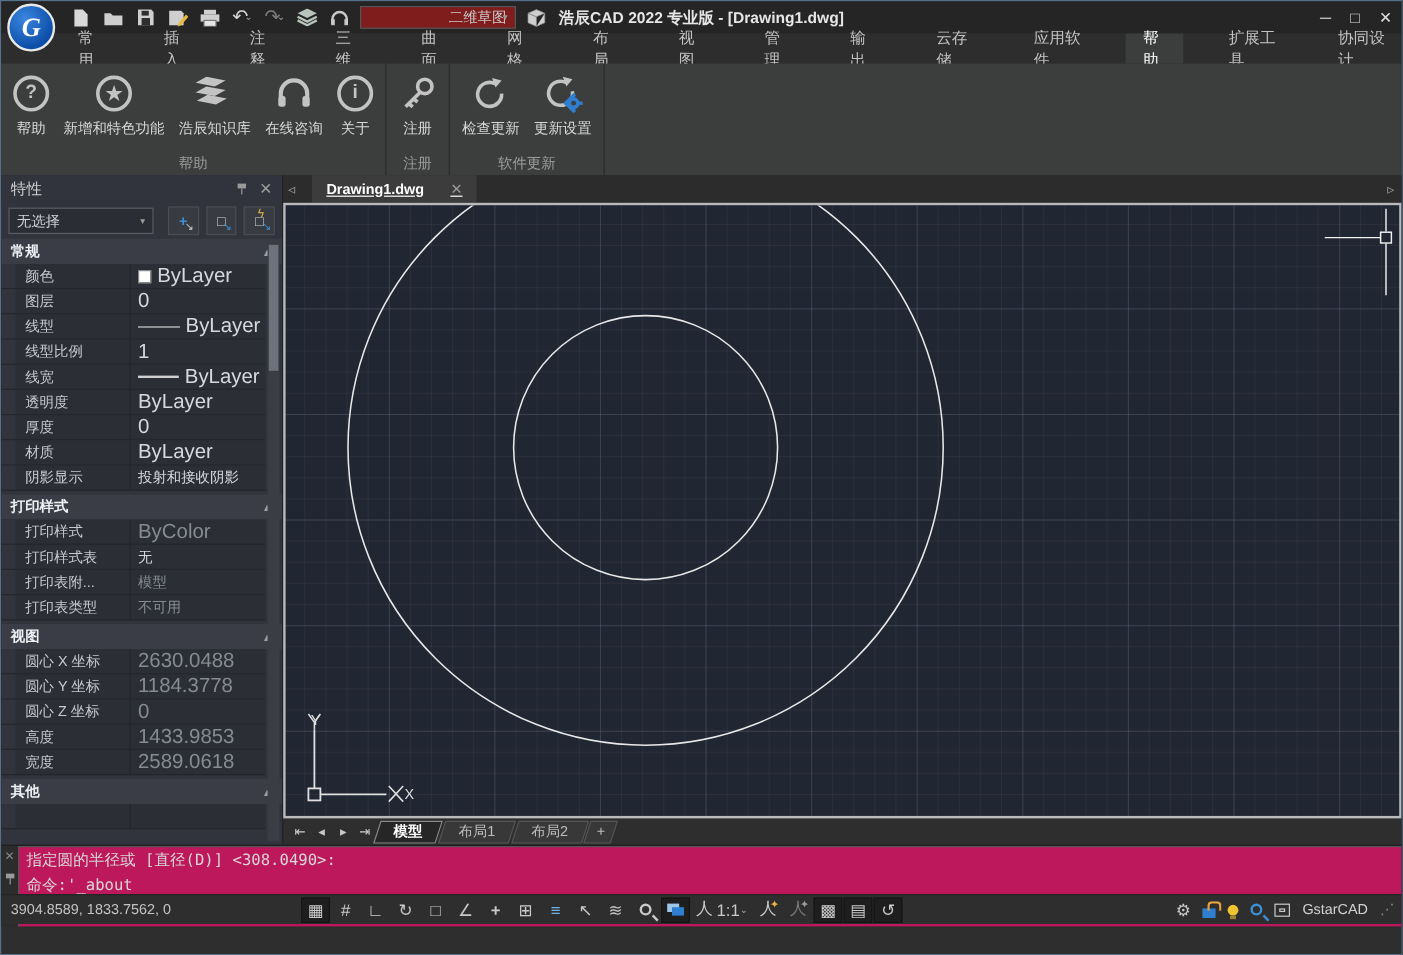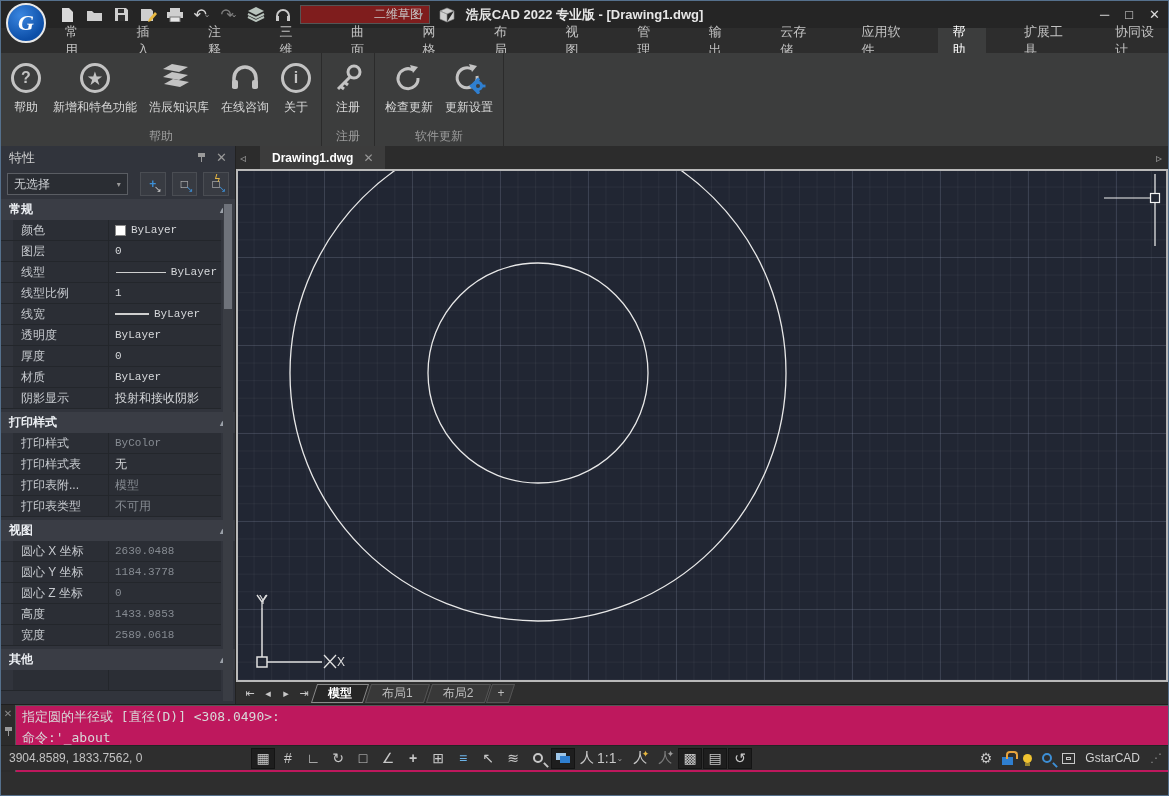--- a/index.html
+++ b/index.html
@@ -50,31 +50,31 @@
   .ptool { height:30px; display:flex; align-items:center; padding:0 6px; gap:6px; }
   .pcombo { width:122px; height:22px; background:#2a2d33; border:1px solid #5a5d63; display:flex; align-items:center;
     justify-content:space-between; padding:0 6px; color:#cdd0d4; }
   .pibtn { width:26px; height:24px; display:flex; align-items:center; justify-content:center; background:#383b42; border:1px solid #4a4d53; position:relative; }
   .psec { height:21px; margin-top:3px; background:#3a3d45; display:flex; align-items:center; padding:0 8px; color:#eceff3; font-weight:bold; }
   .psec .sp { flex:1; }
   .psec .col { color:#9aa0a8; font-size:9px; }
   .prow { height:21px; display:flex; background:#2b2e35; border-bottom:1px solid #23262b; margin-right:14px; }
   .pgut { width:12px; background:#31343c; }
   .plab { width:96px; display:flex; align-items:center; padding-left:8px; color:#c6c9ce; border-right:1px solid #23262b; white-space:nowrap; overflow:hidden; }
-  .pval { flex:1; display:flex; align-items:center; padding-left:6px; color:#d6d8db; font-family:Liberation Mono, monospace; font-size:11px; white-space:nowrap; overflow:hidden; }
+  .pval { flex:1; display:flex; align-items:center; padding-left:6px; color:#d6d8db; font-family:Liberation Sans, sans-serif; font-size:17px; white-space:nowrap; overflow:hidden; }
   .pval.gray { color:#868b92; }
   .swatch { width:11px; height:11px; background:#ffffff; border:1px solid #888; margin-right:5px; }
   .ltline { display:inline-block; width:50px; height:1px; background:#cfcfcf; margin-right:5px; }
   .lwline { display:inline-block; width:34px; height:2px; background:#cfcfcf; margin-right:5px; }
   .pscroll { position:absolute; right:2px; top:56px; bottom:3px; width:10px; background:#3a3d44; }
   .pthumb { position:absolute; left:1px; top:2px; width:8px; height:105px; background:#6e727a; }
   
   .drawpane { flex:1; display:flex; flex-direction:column; height:558px; background:#2e2e2e; }
   .filetabs { height:23px; display:flex; align-items:center; background:#2c2c2c; color:#9a9a9a; }
-  .ftab { height:23px; display:flex; align-items:center; gap:10px; padding:0 12px; background:#3c3c3c; color:#fff; font-weight:bold; margin-left:14px; }
+  .ftab { height:23px; display:flex; align-items:center; gap:22px; padding:0 12px; background:#3c3c3c; color:#fff; font-weight:bold; margin-left:14px;text-decoration:underline; }
   .ftab .x { color:#9a9a9a; font-weight:normal; }
   .canvas { position:relative; height:513px; border:2px solid #b9b9b9; background:
       linear-gradient(rgba(130,140,170,0.20) 1px, transparent 1px) 0 -2px / 88px 88px,
       linear-gradient(90deg, rgba(130,140,170,0.20) 1px, transparent 1px) -2px 0 / 88px 88px,
       linear-gradient(rgba(255,255,255,0.045) 1px, transparent 1px) 0 -2px / 17.6px 17.6px,
       linear-gradient(90deg, rgba(255,255,255,0.045) 1px, transparent 1px) -2px 0 / 17.6px 17.6px,
       #212633; overflow:hidden; }
   .canvas svg { position:absolute; left:0; top:0; }
   .layouttabs { height:22px; display:flex; align-items:center; background:#2e2e2e; padding-left:6px; gap:2px; }
   .lnav { color:#c9c9c9; font-size:11px; width:16px; text-align:center; }

